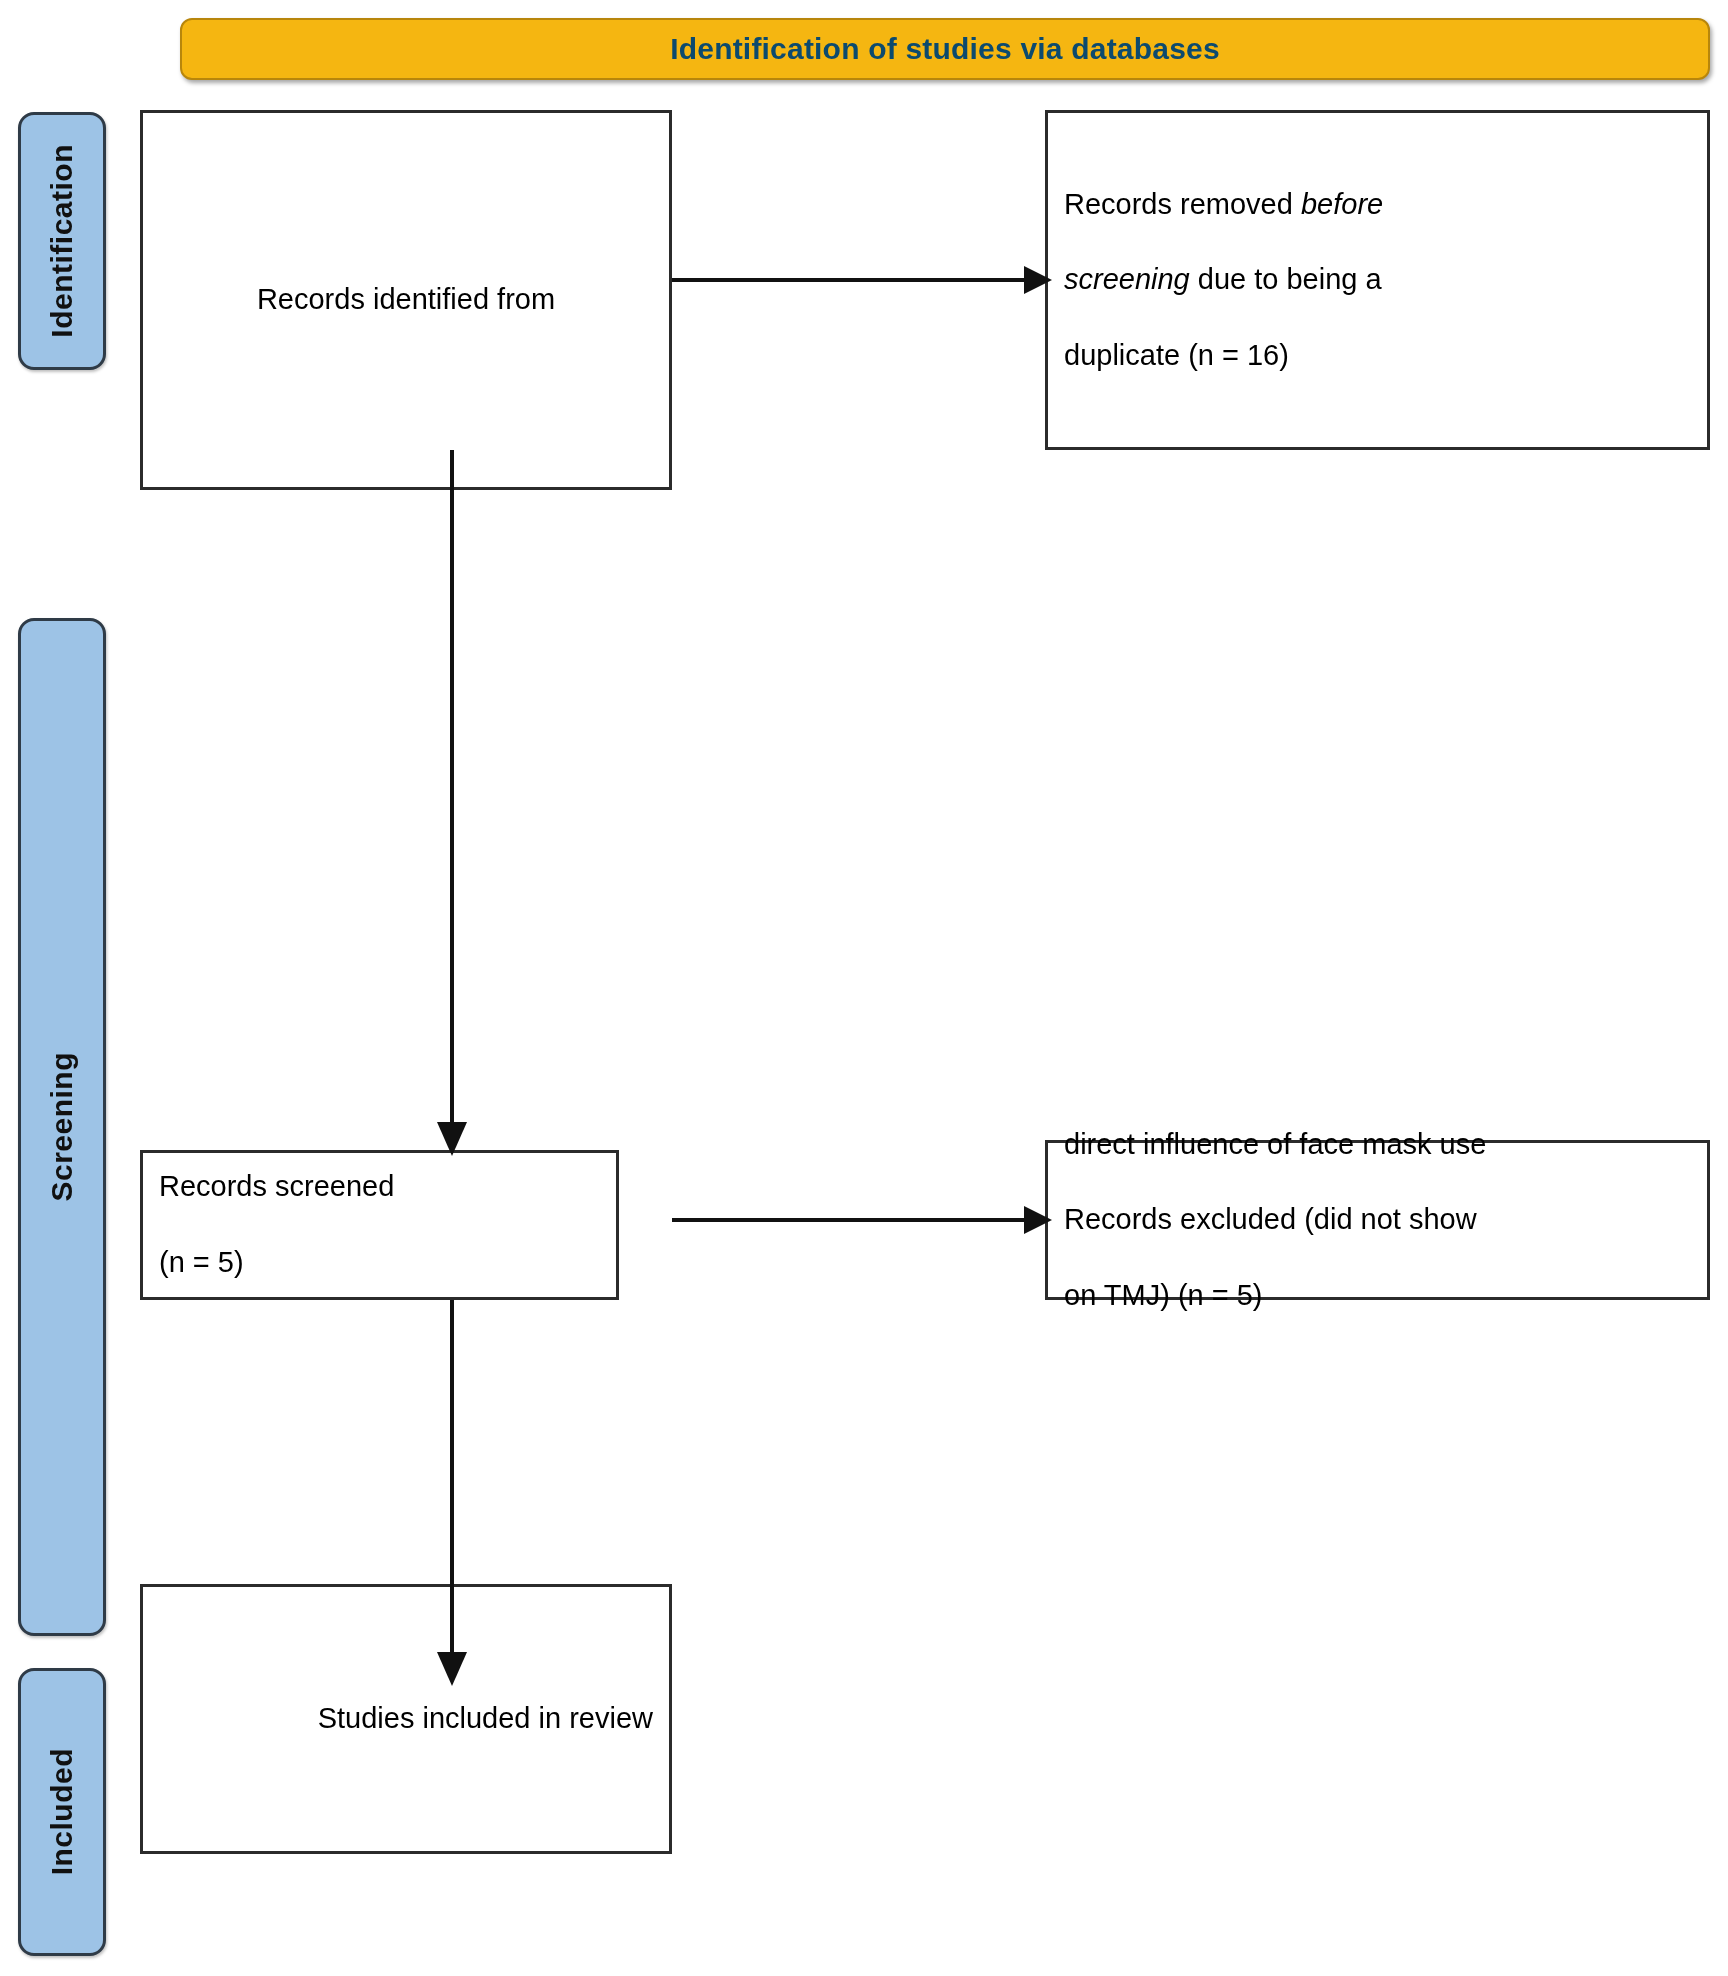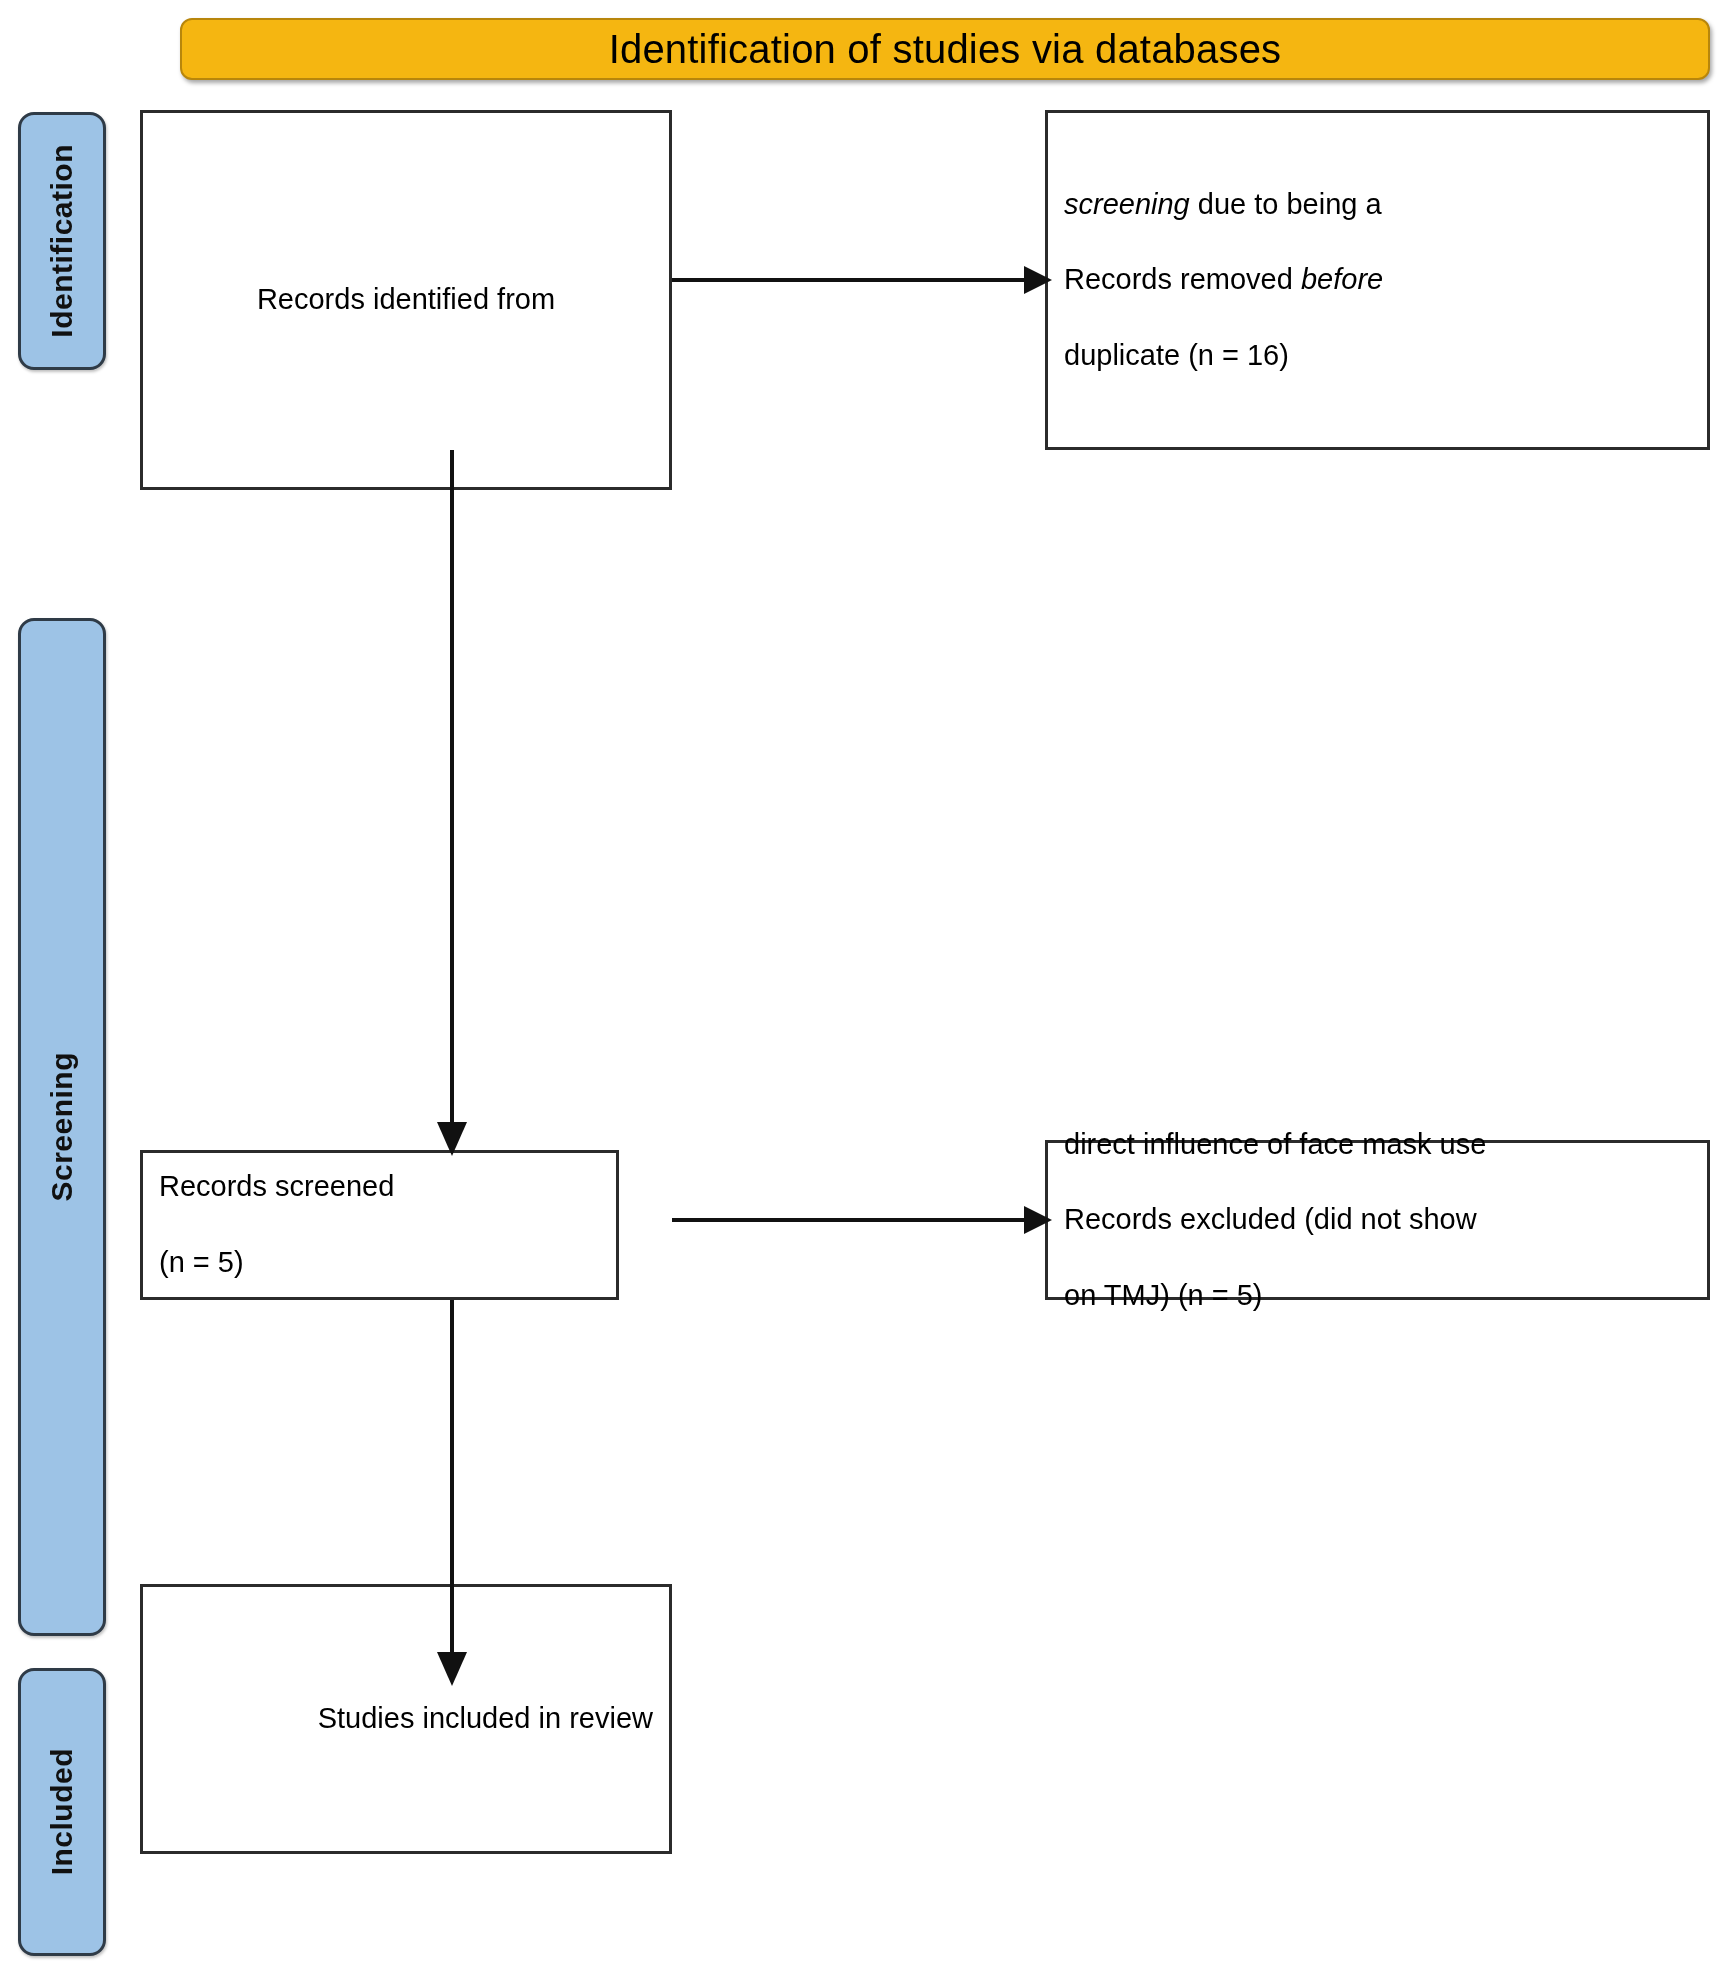--- a/index.html
+++ b/index.html
@@ -29,23 +29,23 @@
     background: #F5B611;
     border: 2px solid #B8860B;
     border-radius: 12px;
     box-shadow: 2px 3px 4px rgba(0,0,0,0.35);
     display: flex;
     align-items: center;
     justify-content: center;
     box-sizing: border-box;
   }
   .banner-text {
-    font-size: 40px;
-    font-weight: normal;
-    color: #000000;
+    font-size: 30px;
+    font-weight: bold;
+    color: #0c4a6e;
     letter-spacing: 0.2px;
     white-space: nowrap;
   }
 
   
   .stage {
     position: absolute;
     left: 18px;
     width: 88px;
     background: #9DC3E6;
@@ -135,22 +135,22 @@
   </div>
 
   <div class="box" id="box-identified">
     <div class="box-text center">
       <div>Records identified from</div>
     </div>
   </div>
 
   <div class="box" id="box-removed">
     <div class="box-text left">
+      <div><span>Records removed </span><span class="ital">before</span></div>
       <div><span class="ital">screening</span><span> due to being a</span></div>
-      <div><span>Records removed </span><span class="ital">before</span></div>
       <div>duplicate (n = 16)</div>
     </div>
   </div>
 
   <div class="box" id="box-screened">
     <div class="box-text left">
       <div>Records screened</div>
       <div>(n = 5)</div>
     </div>
   </div>

